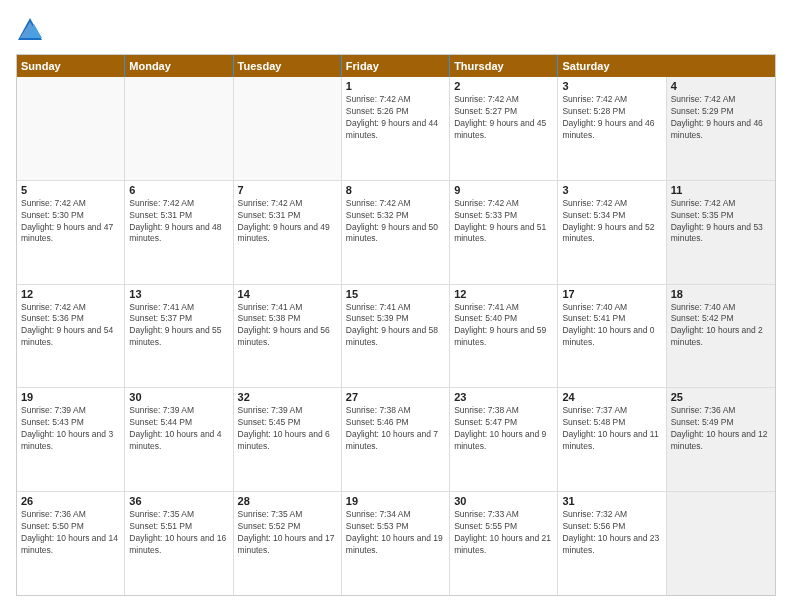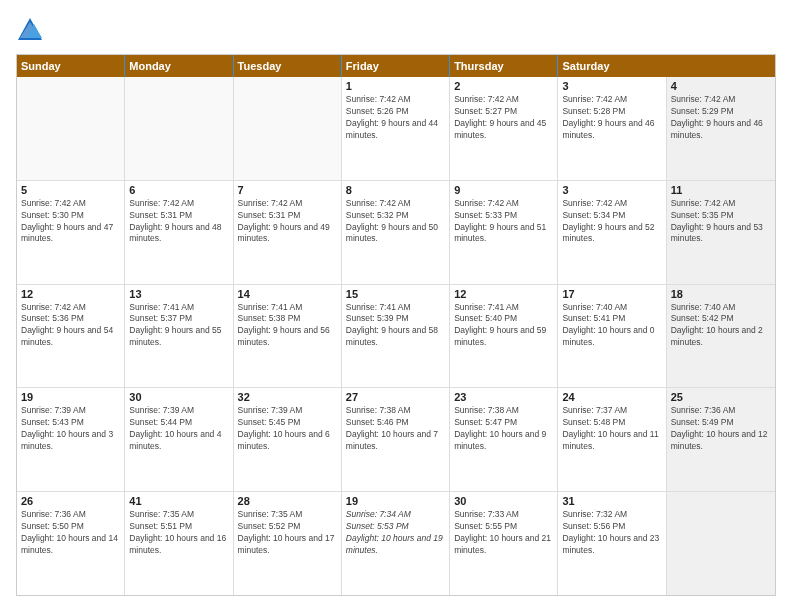--- a/index.html
+++ b/index.html
@@ -308,34 +308,34 @@
           </div>
         </div>
         <div class="cal-row">
           <div class="cal-cell">
             <div class="day-num">26</div>
             <div class="cell-info" style="white-space: pre-line;">Sunrise: 7:36 AM
 Sunset: 5:50 PM
 Daylight: 10 hours and 14 minutes.</div>
           </div>
           <div class="cal-cell">
-            <div class="day-num">41</div>
+            <div class="day-num">36</div>
             <div class="cell-info" style="white-space: pre-line;">Sunrise: 7:35 AM
 Sunset: 5:51 PM
 Daylight: 10 hours and 16 minutes.</div>
           </div>
           <div class="cal-cell">
             <div class="day-num">28</div>
             <div class="cell-info" style="white-space: pre-line;">Sunrise: 7:35 AM
 Sunset: 5:52 PM
 Daylight: 10 hours and 17 minutes.</div>
           </div>
           <div class="cal-cell">
             <div class="day-num">19</div>
-            <div class="cell-info" style="white-space: pre-line; font-style: italic;">Sunrise: 7:34 AM
+            <div class="cell-info" style="white-space: pre-line;">Sunrise: 7:34 AM
 Sunset: 5:53 PM
 Daylight: 10 hours and 19 minutes.</div>
           </div>
           <div class="cal-cell">
             <div class="day-num">30</div>
             <div class="cell-info" style="white-space: pre-line;">Sunrise: 7:33 AM
 Sunset: 5:55 PM
 Daylight: 10 hours and 21 minutes.</div>
           </div>
           <div class="cal-cell">

